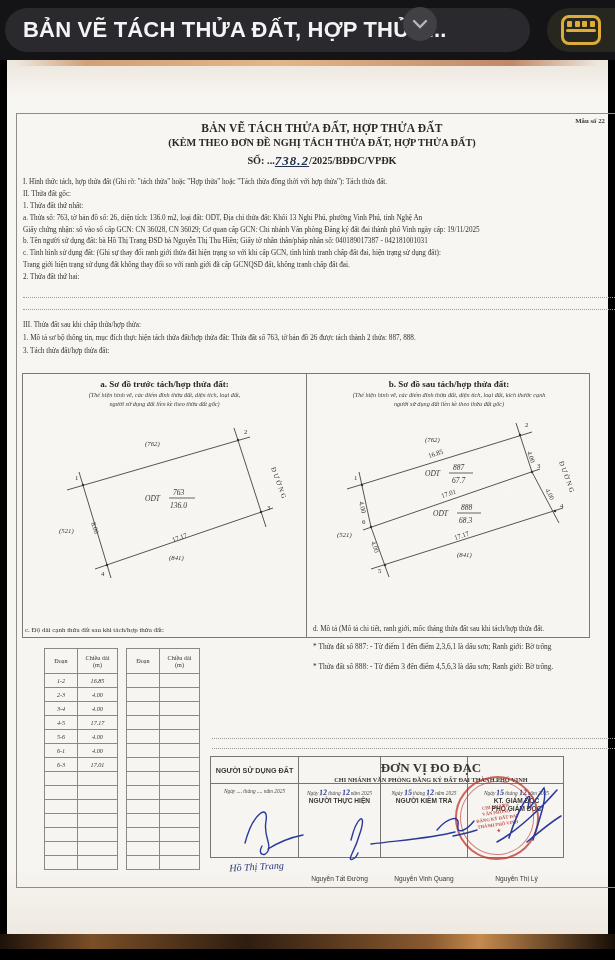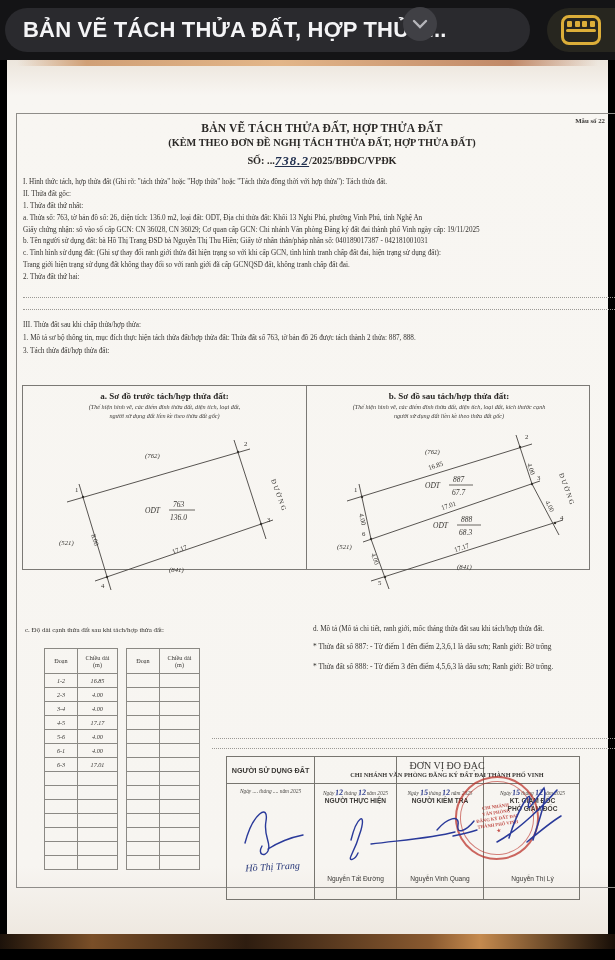--- a/index.html
+++ b/index.html
@@ -37,47 +37,47 @@
       font-size:10.3px;color:#2b2927;}
   .doc-no{position:absolute;left:0;right:0;top:38px;text-align:center;font-weight:bold;
       font-size:10.3px;color:#2b2927;}
   .hwnum{font-style:italic;color:#21304f;font-size:13px;letter-spacing:1px;font-weight:bold;
       position:relative;top:1px;text-decoration:underline;}
   .tblock{position:absolute;left:6px;right:4px;}
   .tline{height:11.85px;line-height:11.85px;font-size:7.2px;color:#34322f;white-space:nowrap;overflow:hidden;}
   .tline3{height:13px;line-height:13px;font-size:7.2px;color:#34322f;white-space:nowrap;overflow:hidden;}
   .dotted{position:absolute;border-top:1.5px dotted #9a9894;height:0;}
   
-  .diag-row{position:absolute;left:5px;top:271px;width:568px;height:185px;border:1px solid #7b7975;box-sizing:border-box;}
+  .diag-row{position:absolute;left:5px;top:259px;width:568px;height:265px;border:1px solid #7b7975;box-sizing:border-box;}
   .diag-div{position:absolute;left:283px;top:0;bottom:0;width:1px;background:#7b7975;}
   .panel{position:absolute;top:0;bottom:0;}
   .p-a{left:0;width:283px;} .p-b{left:284px;width:284px;}
   .ptitle{position:absolute;left:0;right:0;top:5px;text-align:center;font-size:9px;font-weight:bold;color:#2b2927;}
   .psub{position:absolute;left:0;right:0;text-align:center;font-size:6.2px;font-style:italic;color:#3c3a37;}
   svg text{font-family:"Liberation Serif","DejaVu Serif",serif;fill:#35332f;}
   .m-lbl{font-size:6.8px;}
   .adj{font-size:6.8px;font-style:italic;}
   .vx{font-size:6.8px;}
   .frac{font-size:7.5px;font-style:italic;}
   
   .mtable{position:absolute;border-collapse:collapse;table-layout:fixed;}
   .mtable td,.mtable th{border:1px solid #8b8984;font-weight:normal;text-align:center;
       font-size:6.2px;color:#3a3835;padding:0;}
   .mtable th{height:24px;line-height:1.2;}
   .mtable td{height:13px;font-style:italic;}
   
-  .stable{position:absolute;left:209px;top:642px;width:354px;height:144px;border:1px solid #77756f;box-sizing:border-box;}
+  .stable{position:absolute;left:193px;top:642px;width:354px;height:102px;border:1px solid #77756f;box-sizing:border-box;}
   .svline{position:absolute;top:0;bottom:0;width:1px;background:#77756f;}
   .shline{position:absolute;left:0;right:0;top:26px;height:1px;background:#77756f;}
   .scell{position:absolute;top:27px;height:102px;text-align:center;}
   .s-head1{position:absolute;left:0;width:87px;top:0;height:26px;display:flex;align-items:center;
       justify-content:center;font-family:"Liberation Sans","DejaVu Sans",sans-serif;
       font-size:7.2px;font-weight:bold;color:#3a3835;}
   .s-head2{position:absolute;left:88px;right:0;top:0;height:26px;text-align:center;color:#3a3835;}
-  .s-head2 .l1{font-size:10px;font-weight:normal;margin-top:3px;}
+  .s-head2 .l1{font-size:13px;font-weight:bold;margin-top:3px;}
   .s-head2 .l2{font-size:6.3px;font-weight:bold;}
   .dateln{font-size:5.4px;font-style:italic;color:#4a4845;margin-top:4px;white-space:nowrap;}
   .hw{font-style:italic;color:#2a3a8c;font-size:8px;font-weight:bold;display:inline-block;
       transform:rotate(-4deg);margin:0 1px;}
   .role{font-family:"Liberation Sans","DejaVu Sans",sans-serif;font-size:6.6px;font-weight:bold;
       color:#3a3835;line-height:1.25;}
   .sname{position:absolute;bottom:4px;left:0;right:0;font-family:"Liberation Sans","DejaVu Sans",sans-serif;
       font-size:6.6px;color:#3a3835;}
   .hwname{position:absolute;bottom:14px;left:4px;right:0;font-style:italic;color:#253577;
       font-size:10px;transform:rotate(-3deg);}

